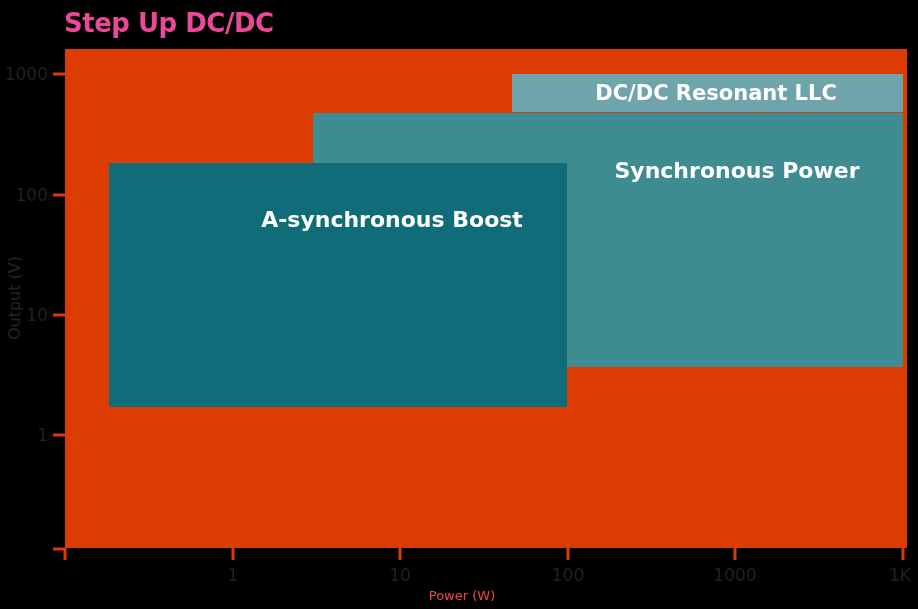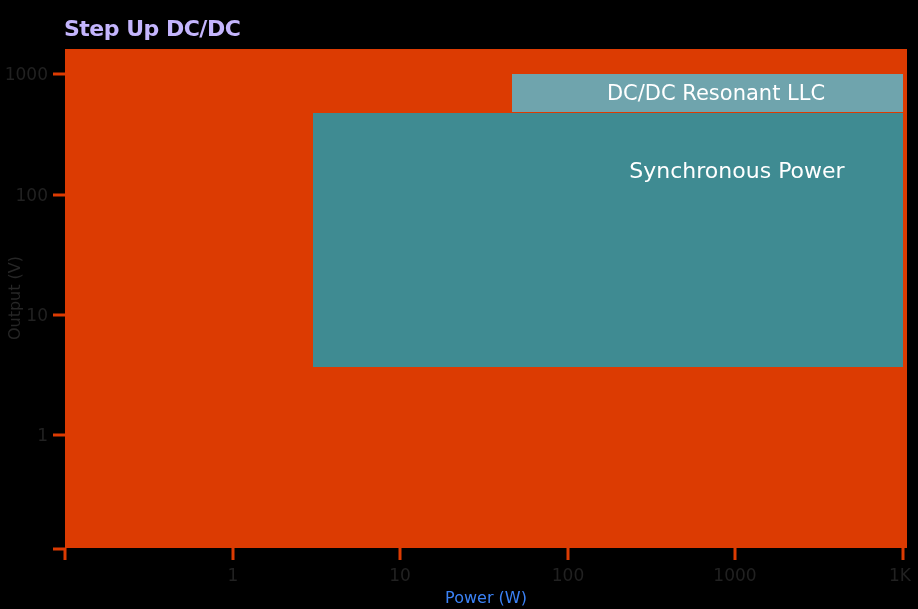--- a/index.html
+++ b/index.html
@@ -1,74 +1,77 @@
 <!DOCTYPE html>
 <html><head>
 <meta charset="utf-8">
 <style>
   html,body{margin:0;padding:0;background:#000;}
   body{width:918px;height:609px;font-family:"DejaVu Sans","Liberation Sans",sans-serif;}
   .stage{position:relative;width:918px;height:609px;background:#000;overflow:hidden;}
 
   .chart-title{
-    position:absolute;left:64px;top:16px;
-    font-size:22px;font-weight:bold;letter-spacing:-0.5px;
-    color:#c4b5fd;white-space:nowrap;
+    position:absolute;left:64px;top:8px;
+    font-size:26px;font-weight:bold;letter-spacing:-0.5px;
+    color:#ec4899;white-space:nowrap;
   }
 
   .plot{position:absolute;left:65px;top:49px;width:842px;height:499px;background:#DC3B02;}
 
   .region{position:absolute;}
   .region-async{left:44px;top:114px;width:458px;height:244px;background:#106C78;z-index:3;}
   .region-sync {left:248px;top:64px;width:590px;height:254px;background:#3F8B92;z-index:1;}
   .region-llc  {left:447px;top:25px;width:391px;height:38px;background:#6FA4AD;z-index:2;}
 
   .region-label{
-    position:absolute;color:#FFFFFF;font-weight:400;white-space:nowrap;
+    position:absolute;color:#FFFFFF;font-weight:700;white-space:nowrap;
     transform:translate(-50%,-50%);
   }
   .label-async{left:283px;top:56px;font-size:22px;}
   .label-sync {left:424px;top:57px;font-size:22px;}
   .label-llc  {left:204px;top:19px;font-size:21px;}
 
   
   .xtick{position:absolute;top:548px;width:3px;height:12px;background:#DC3B02;transform:translateX(-50%);}
   .xt0{left:65px;}.xt1{left:233px;}.xt2{left:400px;}.xt3{left:568px;}.xt4{left:735px;}.xt5{left:903px;}
   .ytick{position:absolute;left:53px;width:12px;height:3px;background:#DC3B02;transform:translateY(-50%);}
   .yt0{top:74px;}.yt1{top:195px;}.yt2{top:315px;}.yt3{top:435px;}.yt4{top:549px;}
 
   
   .xticklab{position:absolute;top:565px;transform:translateX(-50%);color:#212121;font-size:17px;white-space:nowrap;}
   .xl0{left:233px;}.xl1{left:400px;}.xl2{left:568px;}.xl3{left:735px;}.xl4{left:900px;}
   .yticklab{position:absolute;left:0;width:48px;text-align:right;color:#212121;font-size:17px;line-height:20px;}
   .yl0{top:64px;}.yl1{top:185px;}.yl2{top:305px;}.yl3{top:425px;}
 
   .x-axis-title{
-    position:absolute;left:486px;top:588px;transform:translateX(-50%);
-    color:#3b82f6;font-size:16px;white-space:nowrap;
+    position:absolute;left:462px;top:588px;transform:translateX(-50%);
+    color:#ef4444;font-size:13px;white-space:nowrap;
   }
   .y-axis-title{
     position:absolute;left:14px;top:298px;
     transform:translate(-50%,-50%) rotate(-90deg);
     color:#262626;font-size:16px;white-space:nowrap;
   }
 </style>
 </head>
 <body>
 
 <div class="stage">
 
   <div class="chart-title">Step Up DC/DC</div>
 
   <div class="plot">
     <div class="region region-sync">
       <span class="region-label label-sync">Synchronous Power</span>
     </div>
     <div class="region region-llc">
       <span class="region-label label-llc">DC/DC Resonant LLC</span>
+    </div>
+    <div class="region region-async">
+      <span class="region-label label-async">A-synchronous Boost</span>
     </div>
   </div>
 
   <div class="xtick xt0"></div>
   <div class="xtick xt1"></div>
   <div class="xtick xt2"></div>
   <div class="xtick xt3"></div>
   <div class="xtick xt4"></div>
   <div class="xtick xt5"></div>
 

